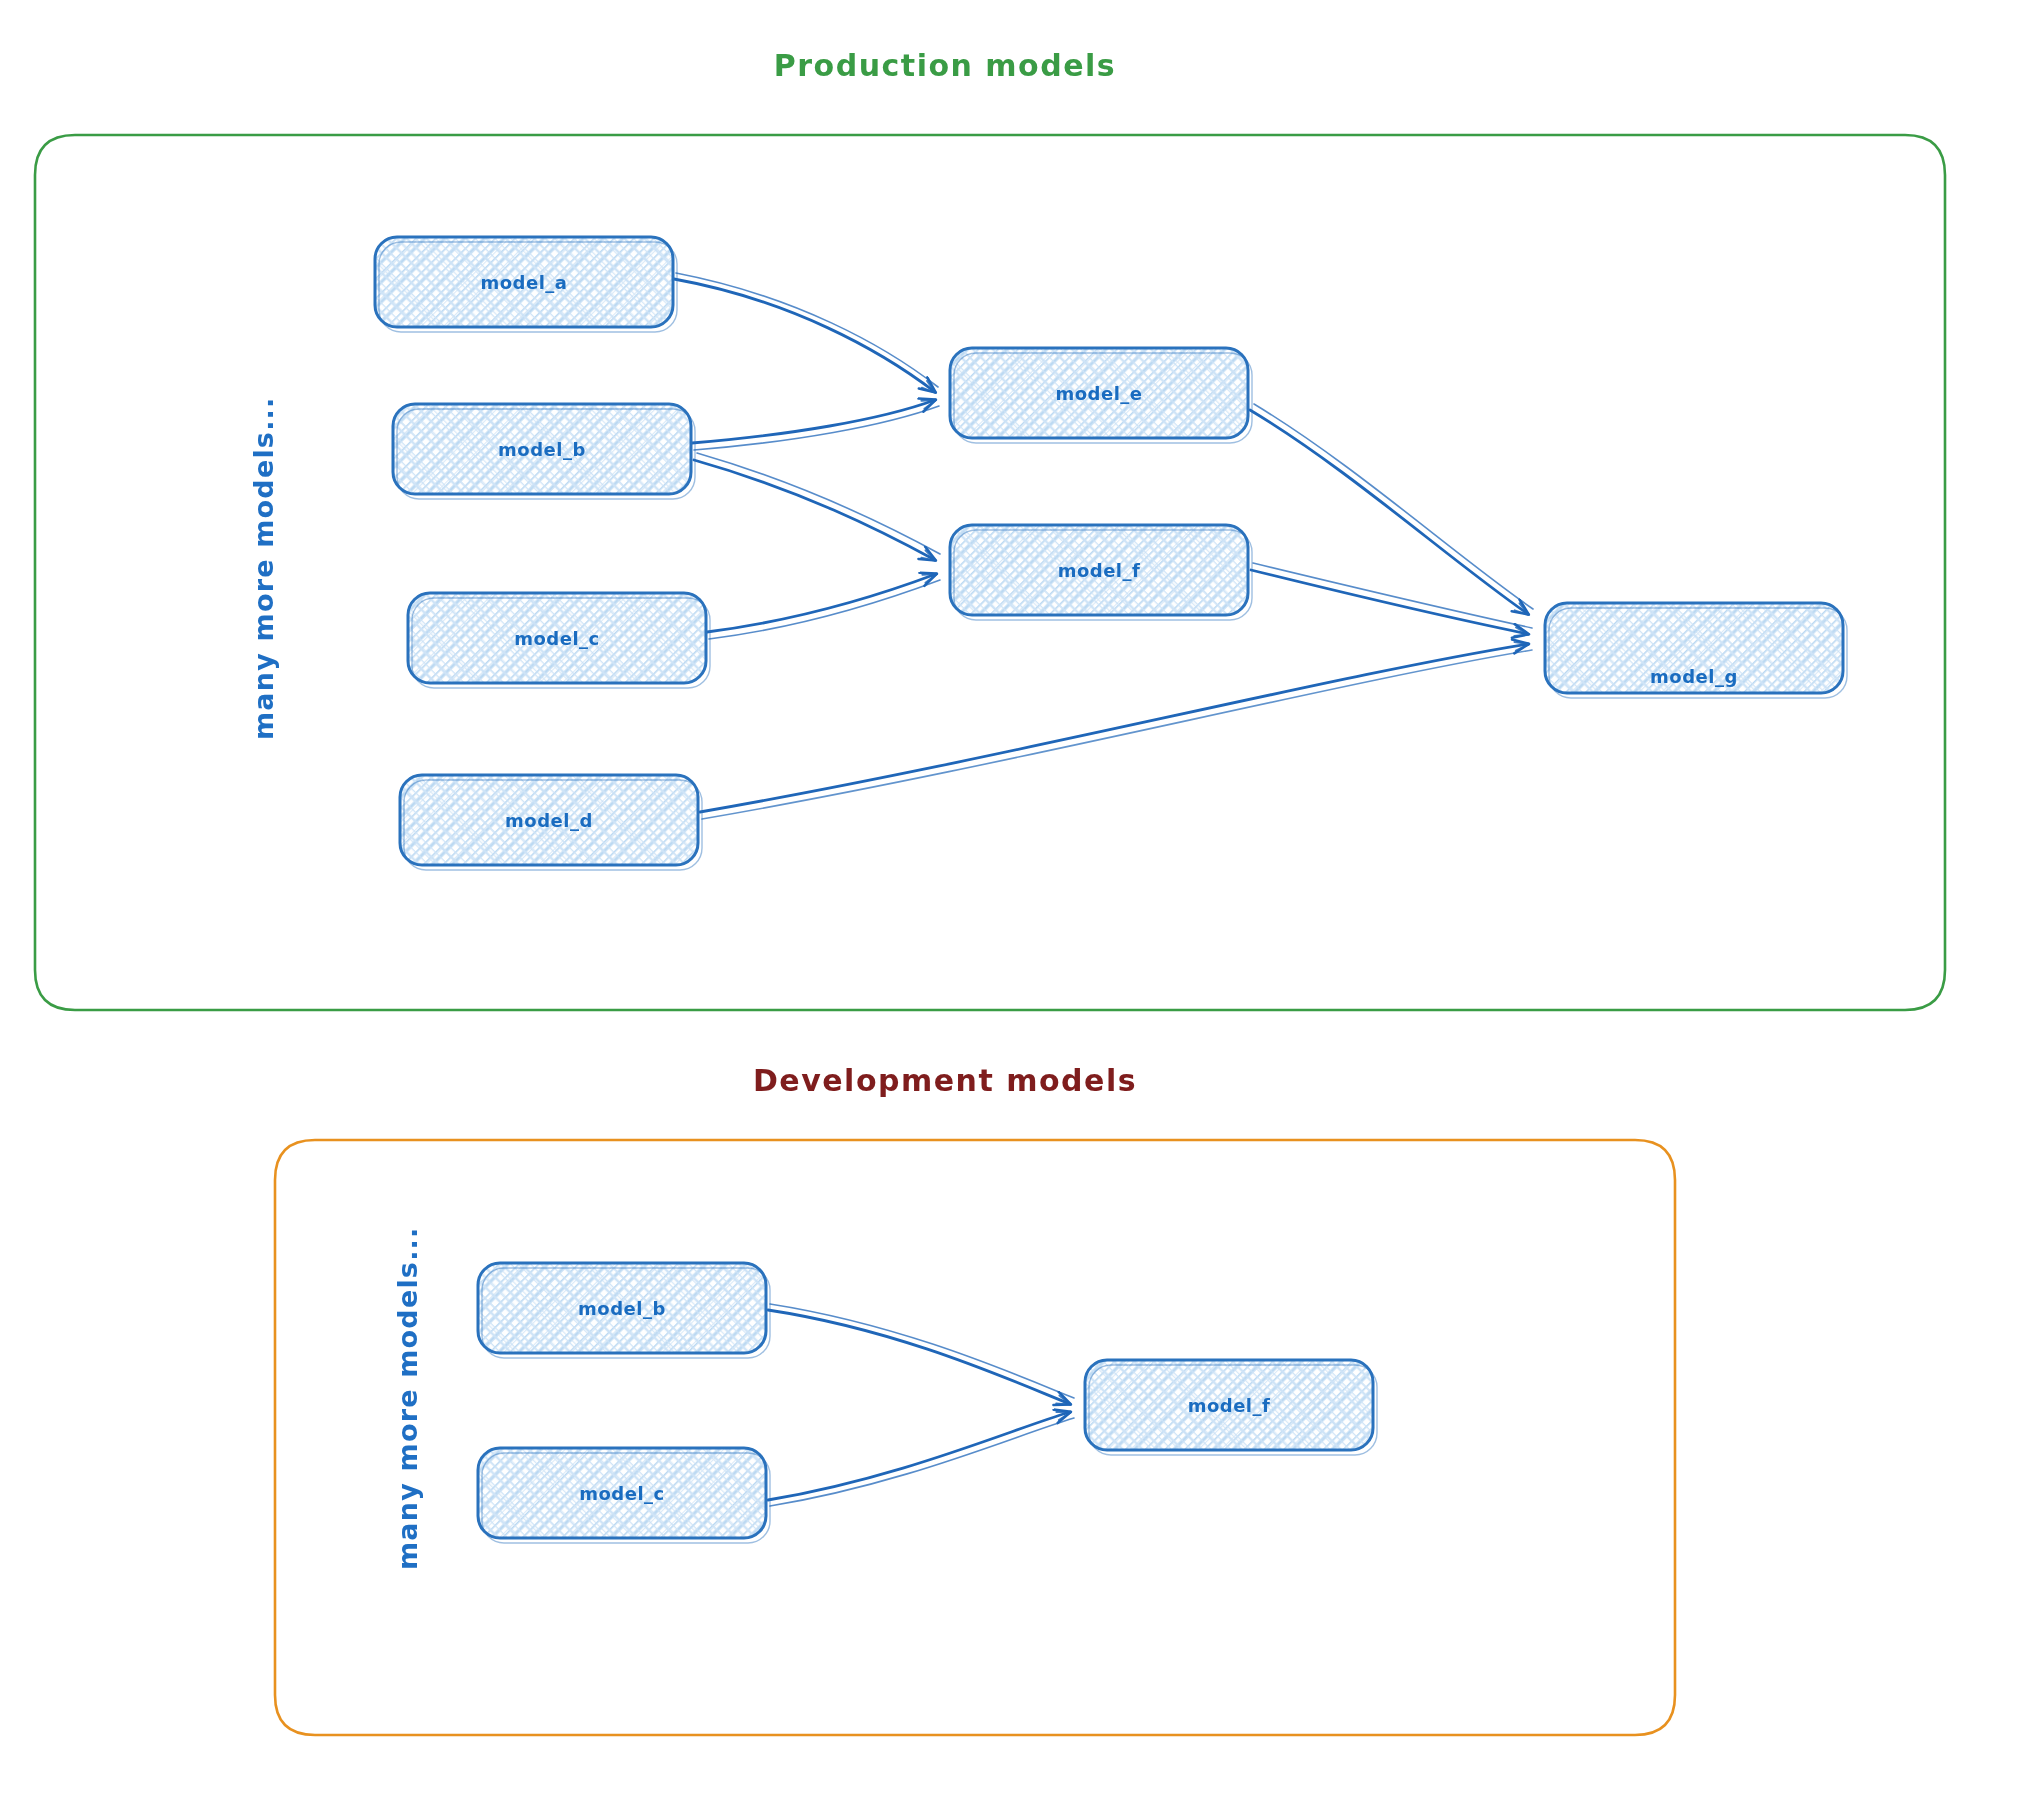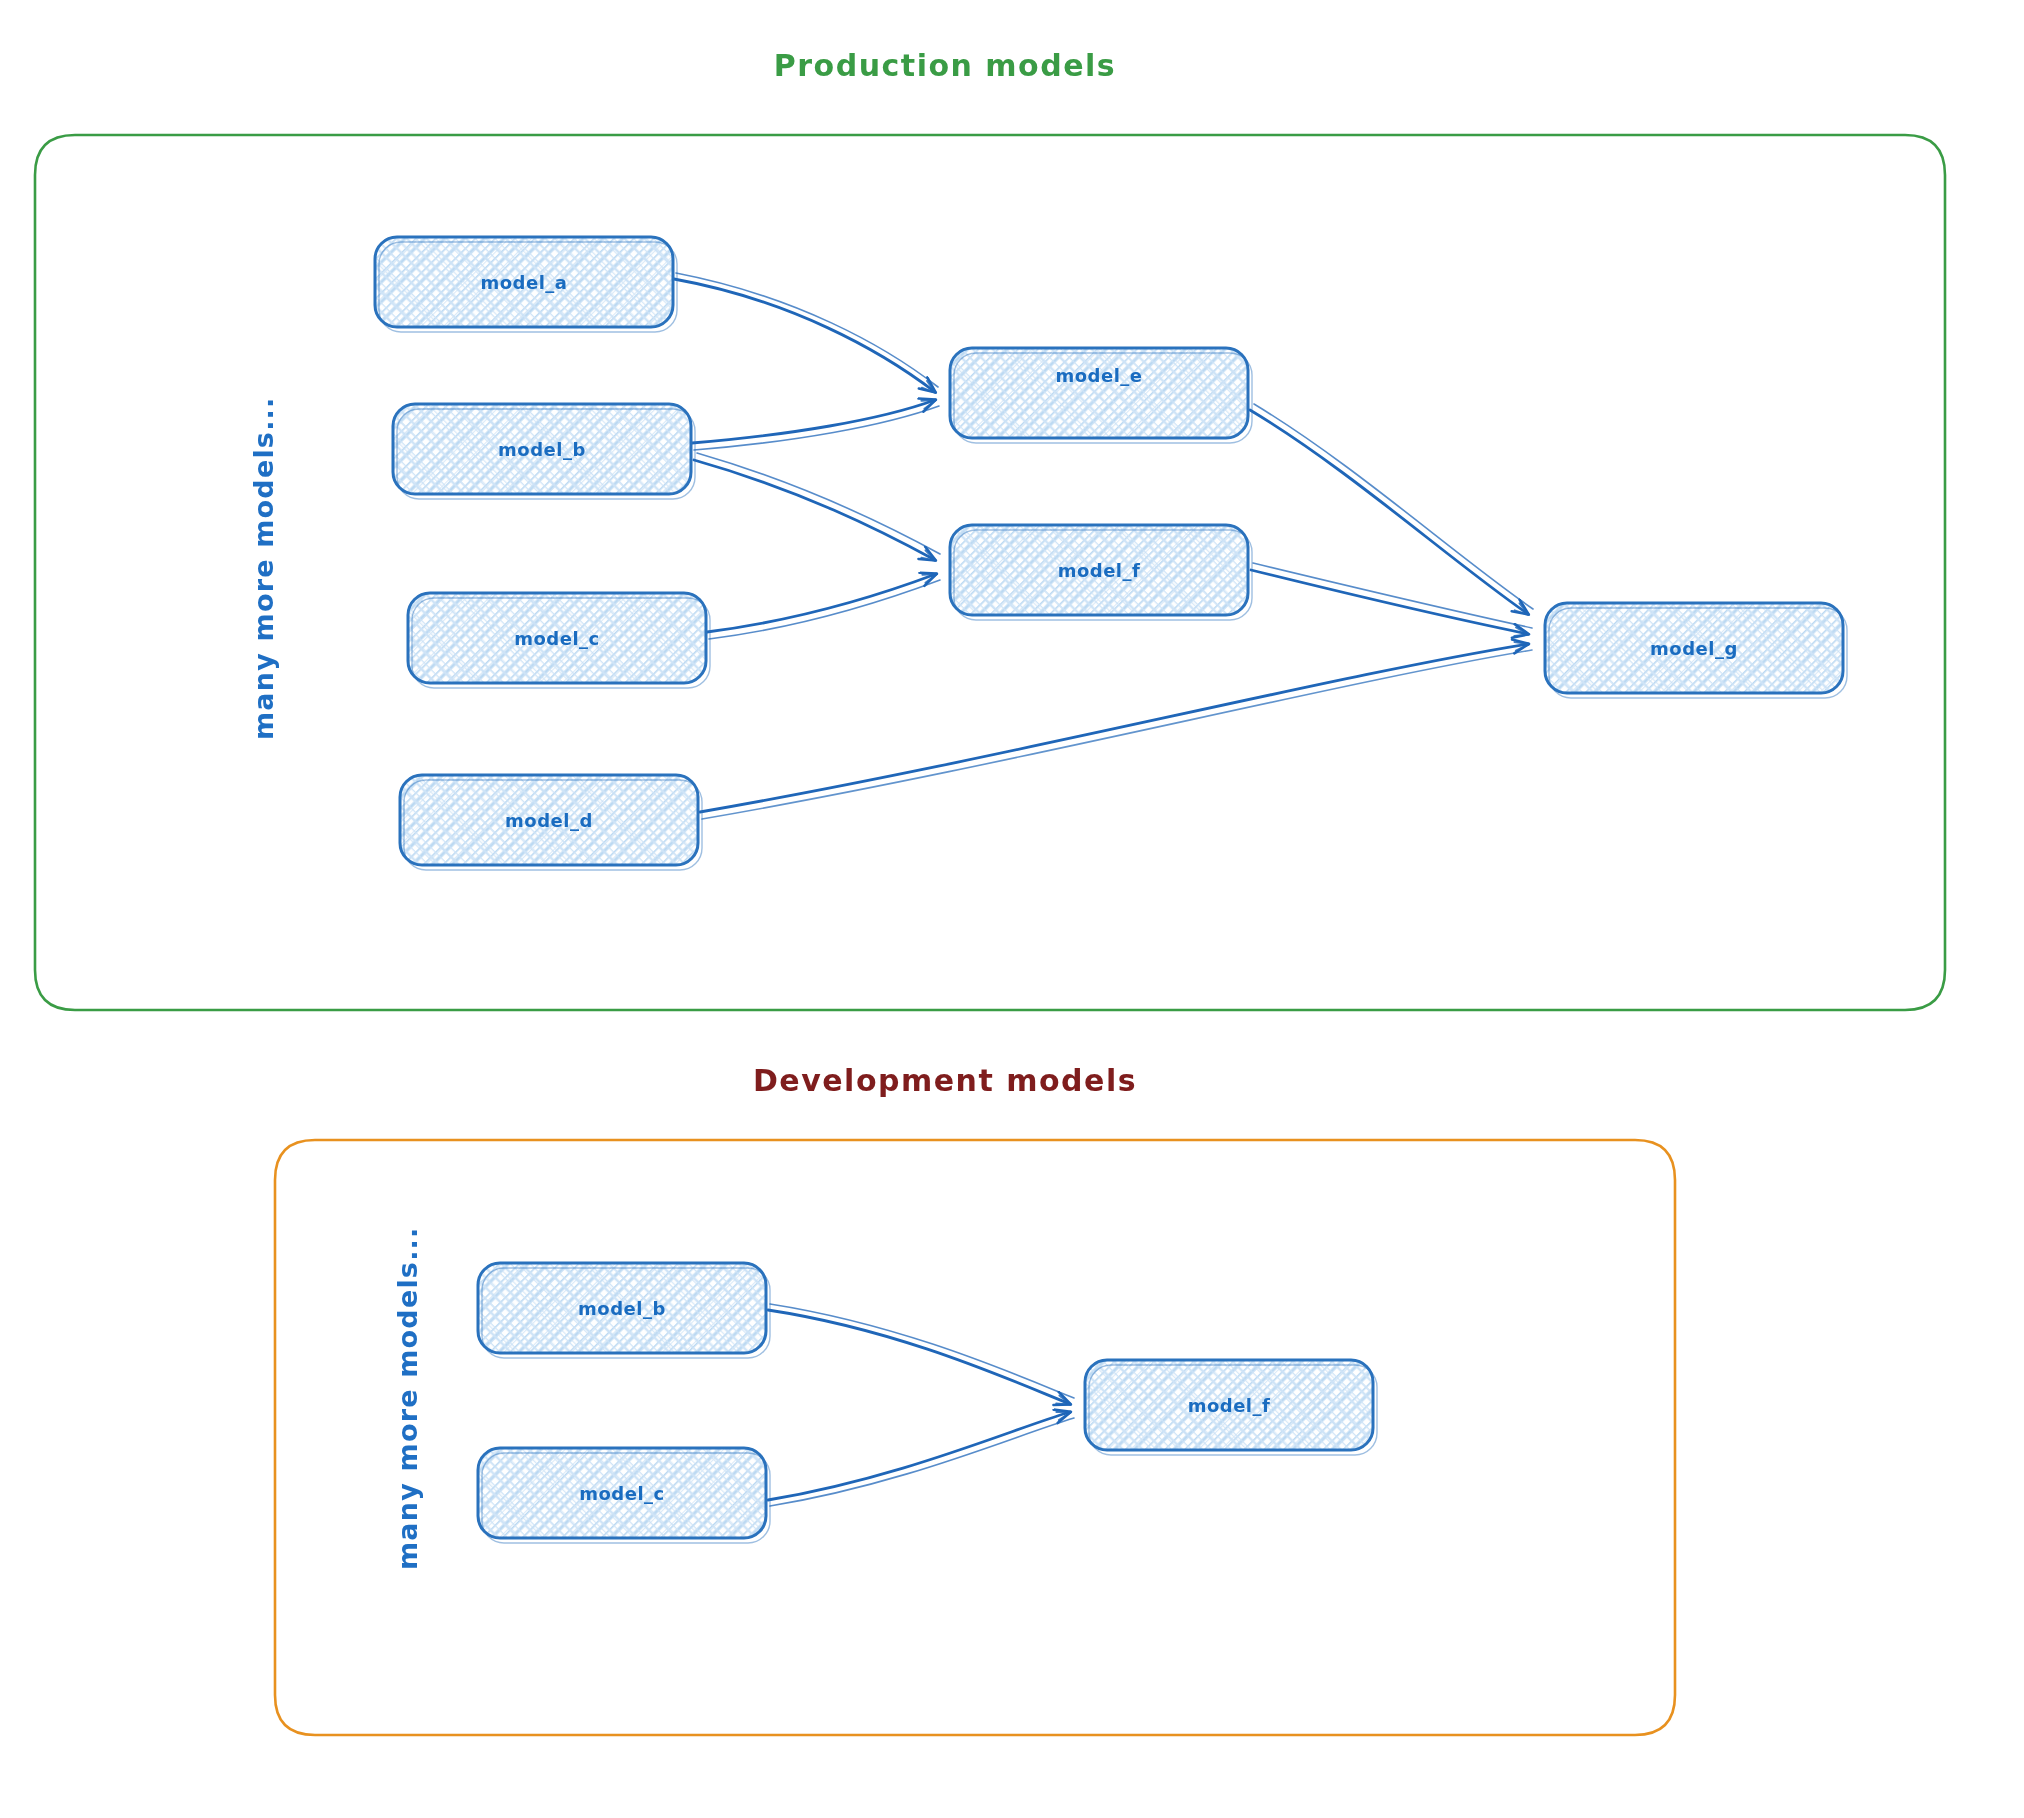--- a/index.html
+++ b/index.html
@@ -208,20 +208,20 @@
   <div class="group-title prod" style="left:945px; top:48px;">Production models</div>
   <div class="group-title dev" style="left:945px; top:1063px;">Development models</div>
 
   <div class="side-note" style="left:248px; top:740px;">many more models...</div>
   <div class="side-note" style="left:392px; top:1570px;">many more models...</div>
 
   <div class="node-label" style="left:524px;  top:282px;">model_a</div>
   <div class="node-label" style="left:542px;  top:449px;">model_b</div>
   <div class="node-label" style="left:557px;  top:638px;">model_c</div>
   <div class="node-label" style="left:549px;  top:820px;">model_d</div>
-  <div class="node-label" style="left:1099px; top:375px;">model_e</div>
+  <div class="node-label" style="left:1099px; top:393px;">model_e</div>
   <div class="node-label" style="left:1099px; top:570px;">model_f</div>
-  <div class="node-label" style="left:1694px; top:648px;">model_g</div>
+  <div class="node-label" style="left:1694px; top:676px;">model_g</div>
   <div class="node-label" style="left:622px;  top:1308px;">model_b</div>
   <div class="node-label" style="left:622px;  top:1493px;">model_c</div>
   <div class="node-label" style="left:1229px; top:1405px;">model_f</div>
 
 </div>
 
 </body></html>

